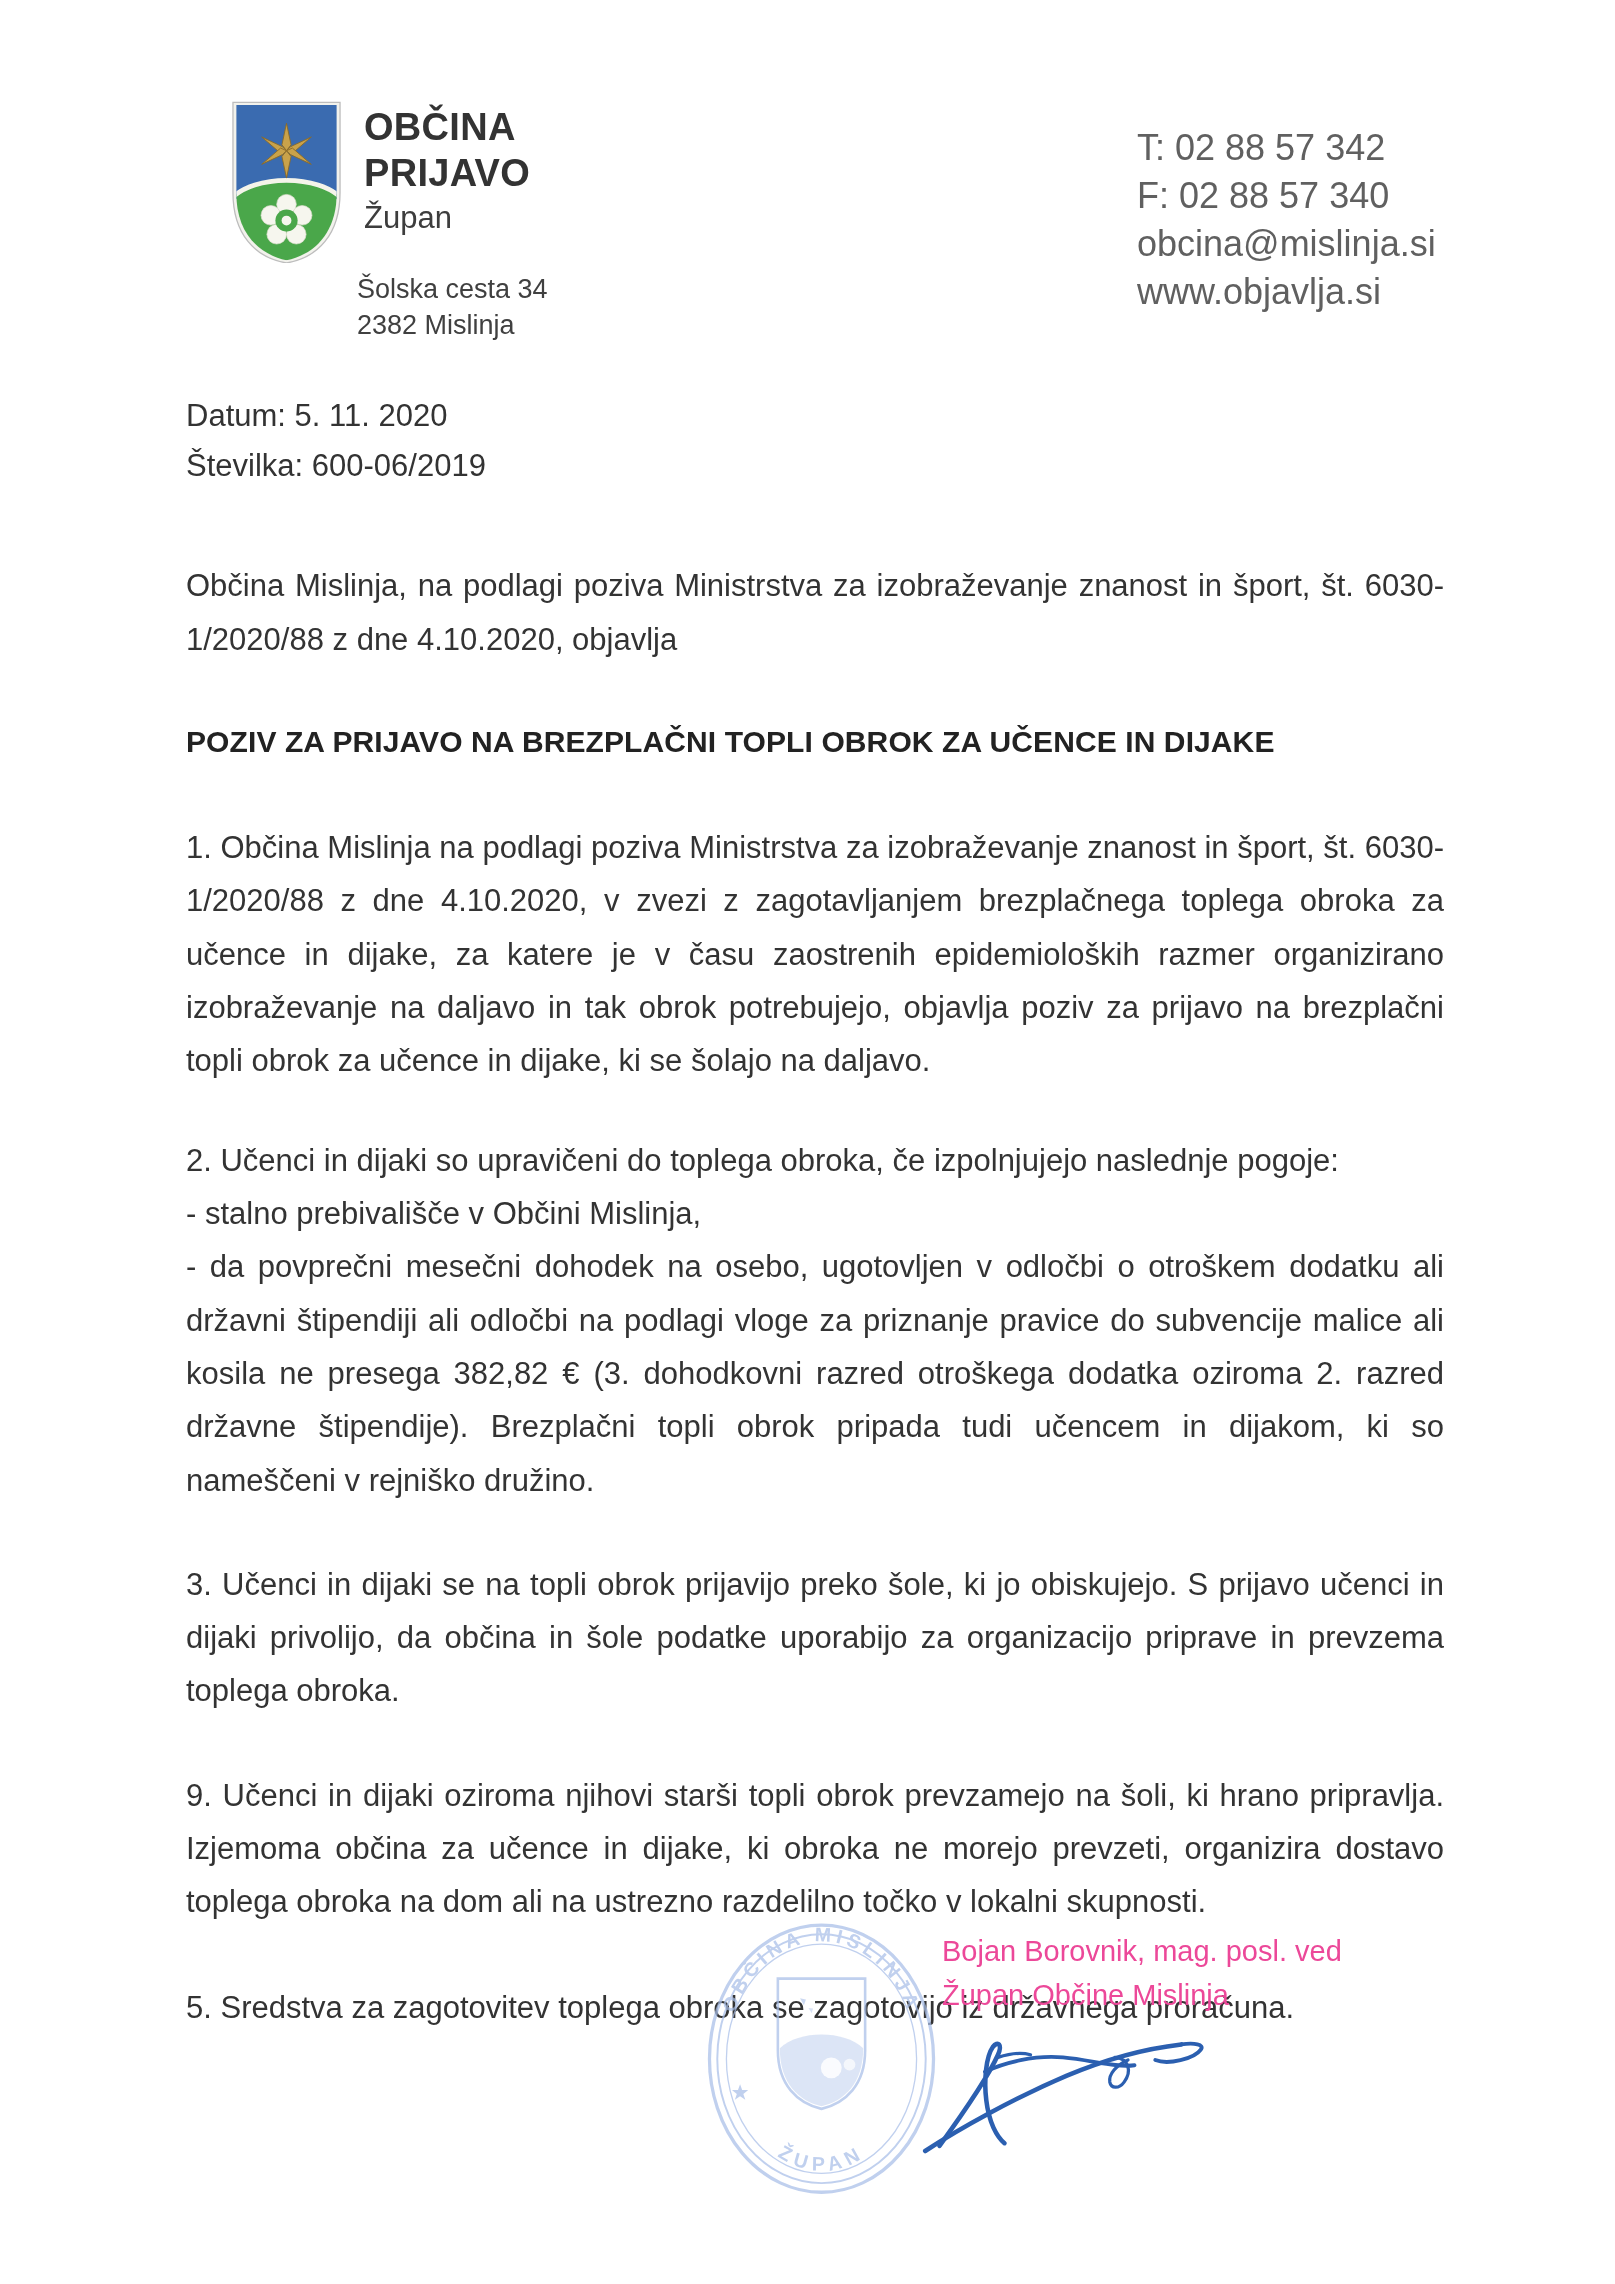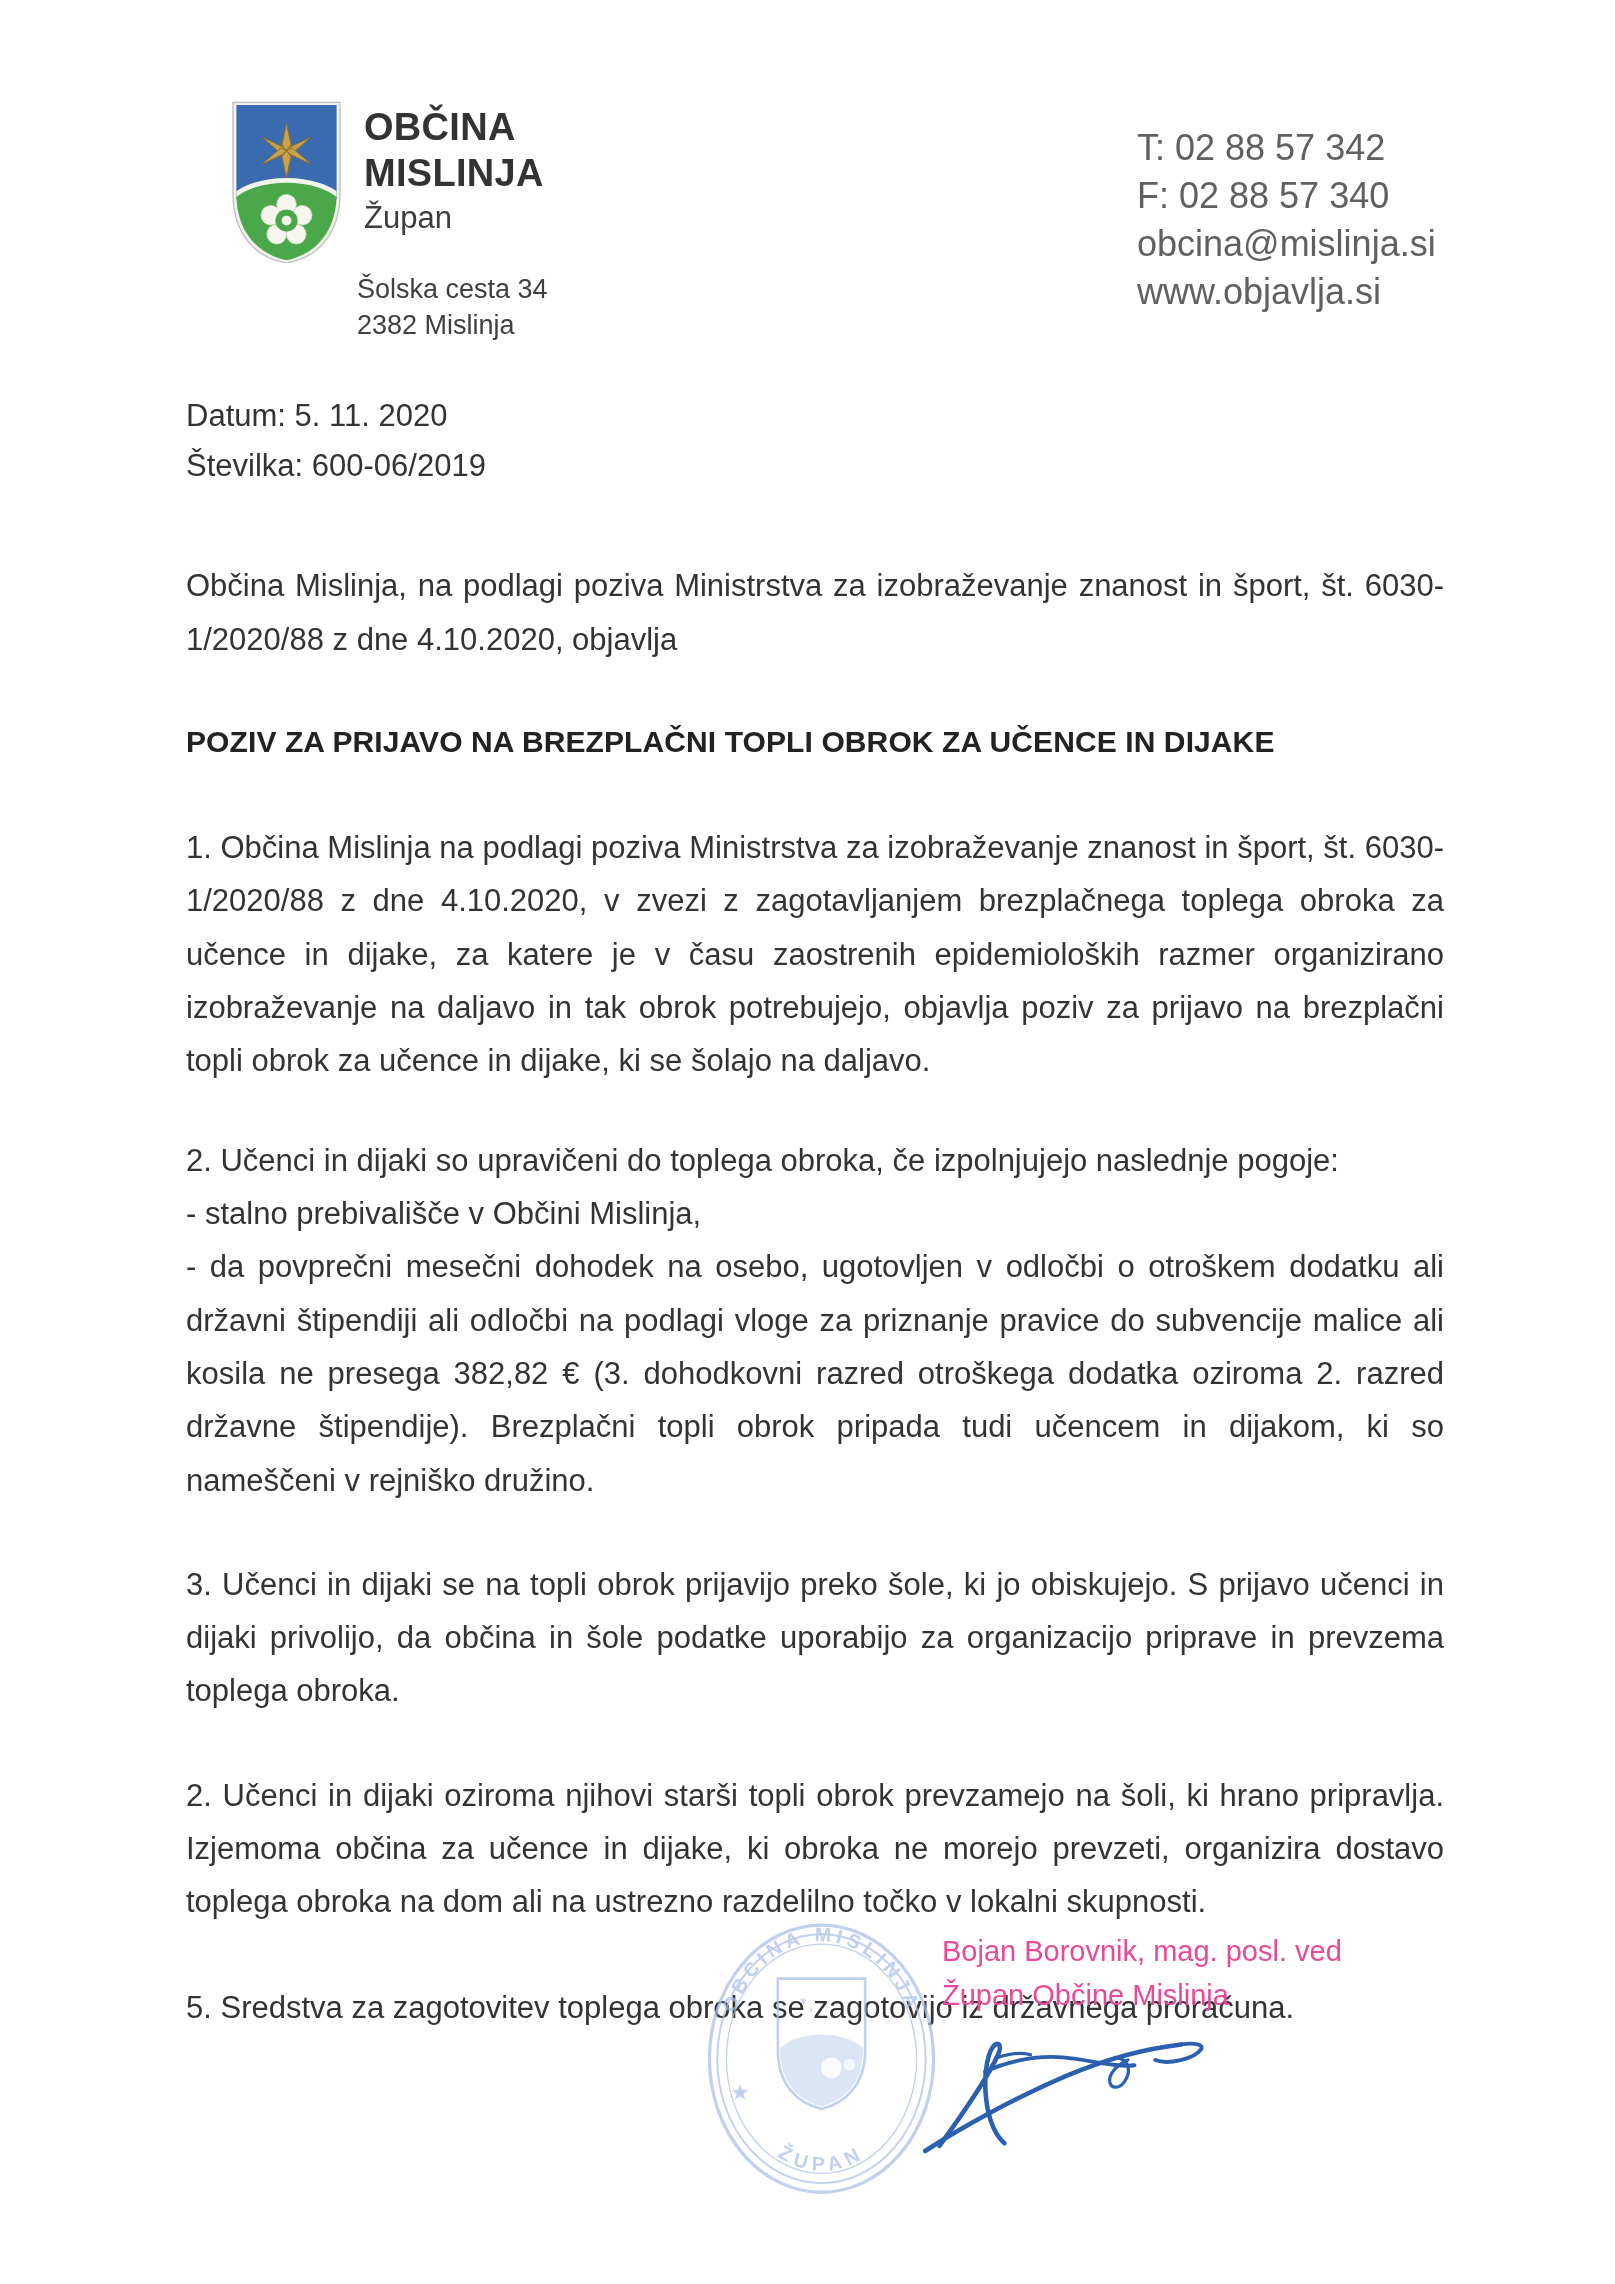--- a/index.html
+++ b/index.html
@@ -179,21 +179,21 @@
               <circle cx="-24" cy="-8" r="15"></circle>
             </g>
             <circle cx="0" cy="0" r="17" fill="#4aa74a"></circle>
             <circle cx="0" cy="0" r="7.5" fill="#f6f6ee"></circle>
           </g>
         </g>
       </svg>
 
       <div id="org-names">
         <div class="org-line1">OBČINA</div>
-        <div class="org-line2">MISLINJA</div>
+        <div class="org-line2">PRIJAVO</div>
         <div class="org-line3">Župan</div>
       </div>
     </div>
 
     <div id="address-block">
       <div>Šolska cesta 34</div>
       <div>2382 Mislinja</div>
     </div>
 
     <div id="contact-block">
@@ -218,21 +218,21 @@
     <div class="para justify" id="para-1">1. Občina Mislinja na podlagi poziva Ministrstva za izobraževanje znanost in šport, št. 6030-1/2020/88 z dne 4.10.2020, v zvezi z zagotavljanjem brezplačnega toplega obroka za učence in dijake, za katere je v času zaostrenih epidemioloških razmer organizirano izobraževanje na daljavo in tak obrok potrebujejo, objavlja poziv za prijavo na brezplačni topli obrok za učence in dijake, ki se šolajo na daljavo.</div>
 
     <div id="para-2">
       <div class="para tight" style="margin-top:0">2. Učenci in dijaki so upravičeni do toplega obroka, če izpolnjujejo naslednje pogoje:</div>
       <div class="para" style="margin-top:0">- stalno prebivališče v Občini Mislinja,</div>
       <div class="para justify" style="margin-top:0">- da povprečni mesečni dohodek na osebo, ugotovljen v odločbi o otroškem dodatku ali državni štipendiji ali odločbi na podlagi vloge za priznanje pravice do subvencije malice ali kosila ne presega 382,82 € (3. dohodkovni razred otroškega dodatka oziroma 2. razred državne štipendije). Brezplačni topli obrok pripada tudi učencem in dijakom, ki so nameščeni v rejniško družino.</div>
     </div>
 
     <div class="para justify" id="para-3"> 3. Učenci in dijaki se na topli obrok prijavijo preko šole, ki jo obiskujejo. S prijavo učenci in dijaki privolijo, da občina in šole podatke uporabijo za organizacijo priprave in prevzema toplega obroka.</div>
 
-    <div class="para justify" id="para-4"> 2. Učenci in dijaki oziroma njihovi starši topli obrok prevzamejo na šoli, ki hrano pripravlja. Izjemoma občina za učence in dijake, ki obroka ne morejo prevzeti, organizira dostavo toplega obroka na dom ali na ustrezno razdelilno točko v lokalni skupnosti.</div>
+    <div class="para justify" id="para-4"> 9. Učenci in dijaki oziroma njihovi starši topli obrok prevzamejo na šoli, ki hrano pripravlja. Izjemoma občina za učence in dijake, ki obroka ne morejo prevzeti, organizira dostavo toplega obroka na dom ali na ustrezno razdelilno točko v lokalni skupnosti.</div>
 
     <div class="para" id="para-5"> 5. Sredstva za zagotovitev toplega obroka se zagotovijo iz državnega proračuna.</div>
   </div>
 
   <svg id="stamp" viewBox="0 0 370 500">
     <defs>
       <path id="arcTop" d="M 40 268 A 145 180 0 0 1 330 268"></path>
       <path id="arcBottom" d="M 48 268 A 137 172 0 0 0 322 268"></path>
     </defs>
     <g stroke="#a8bee8" fill="none">

